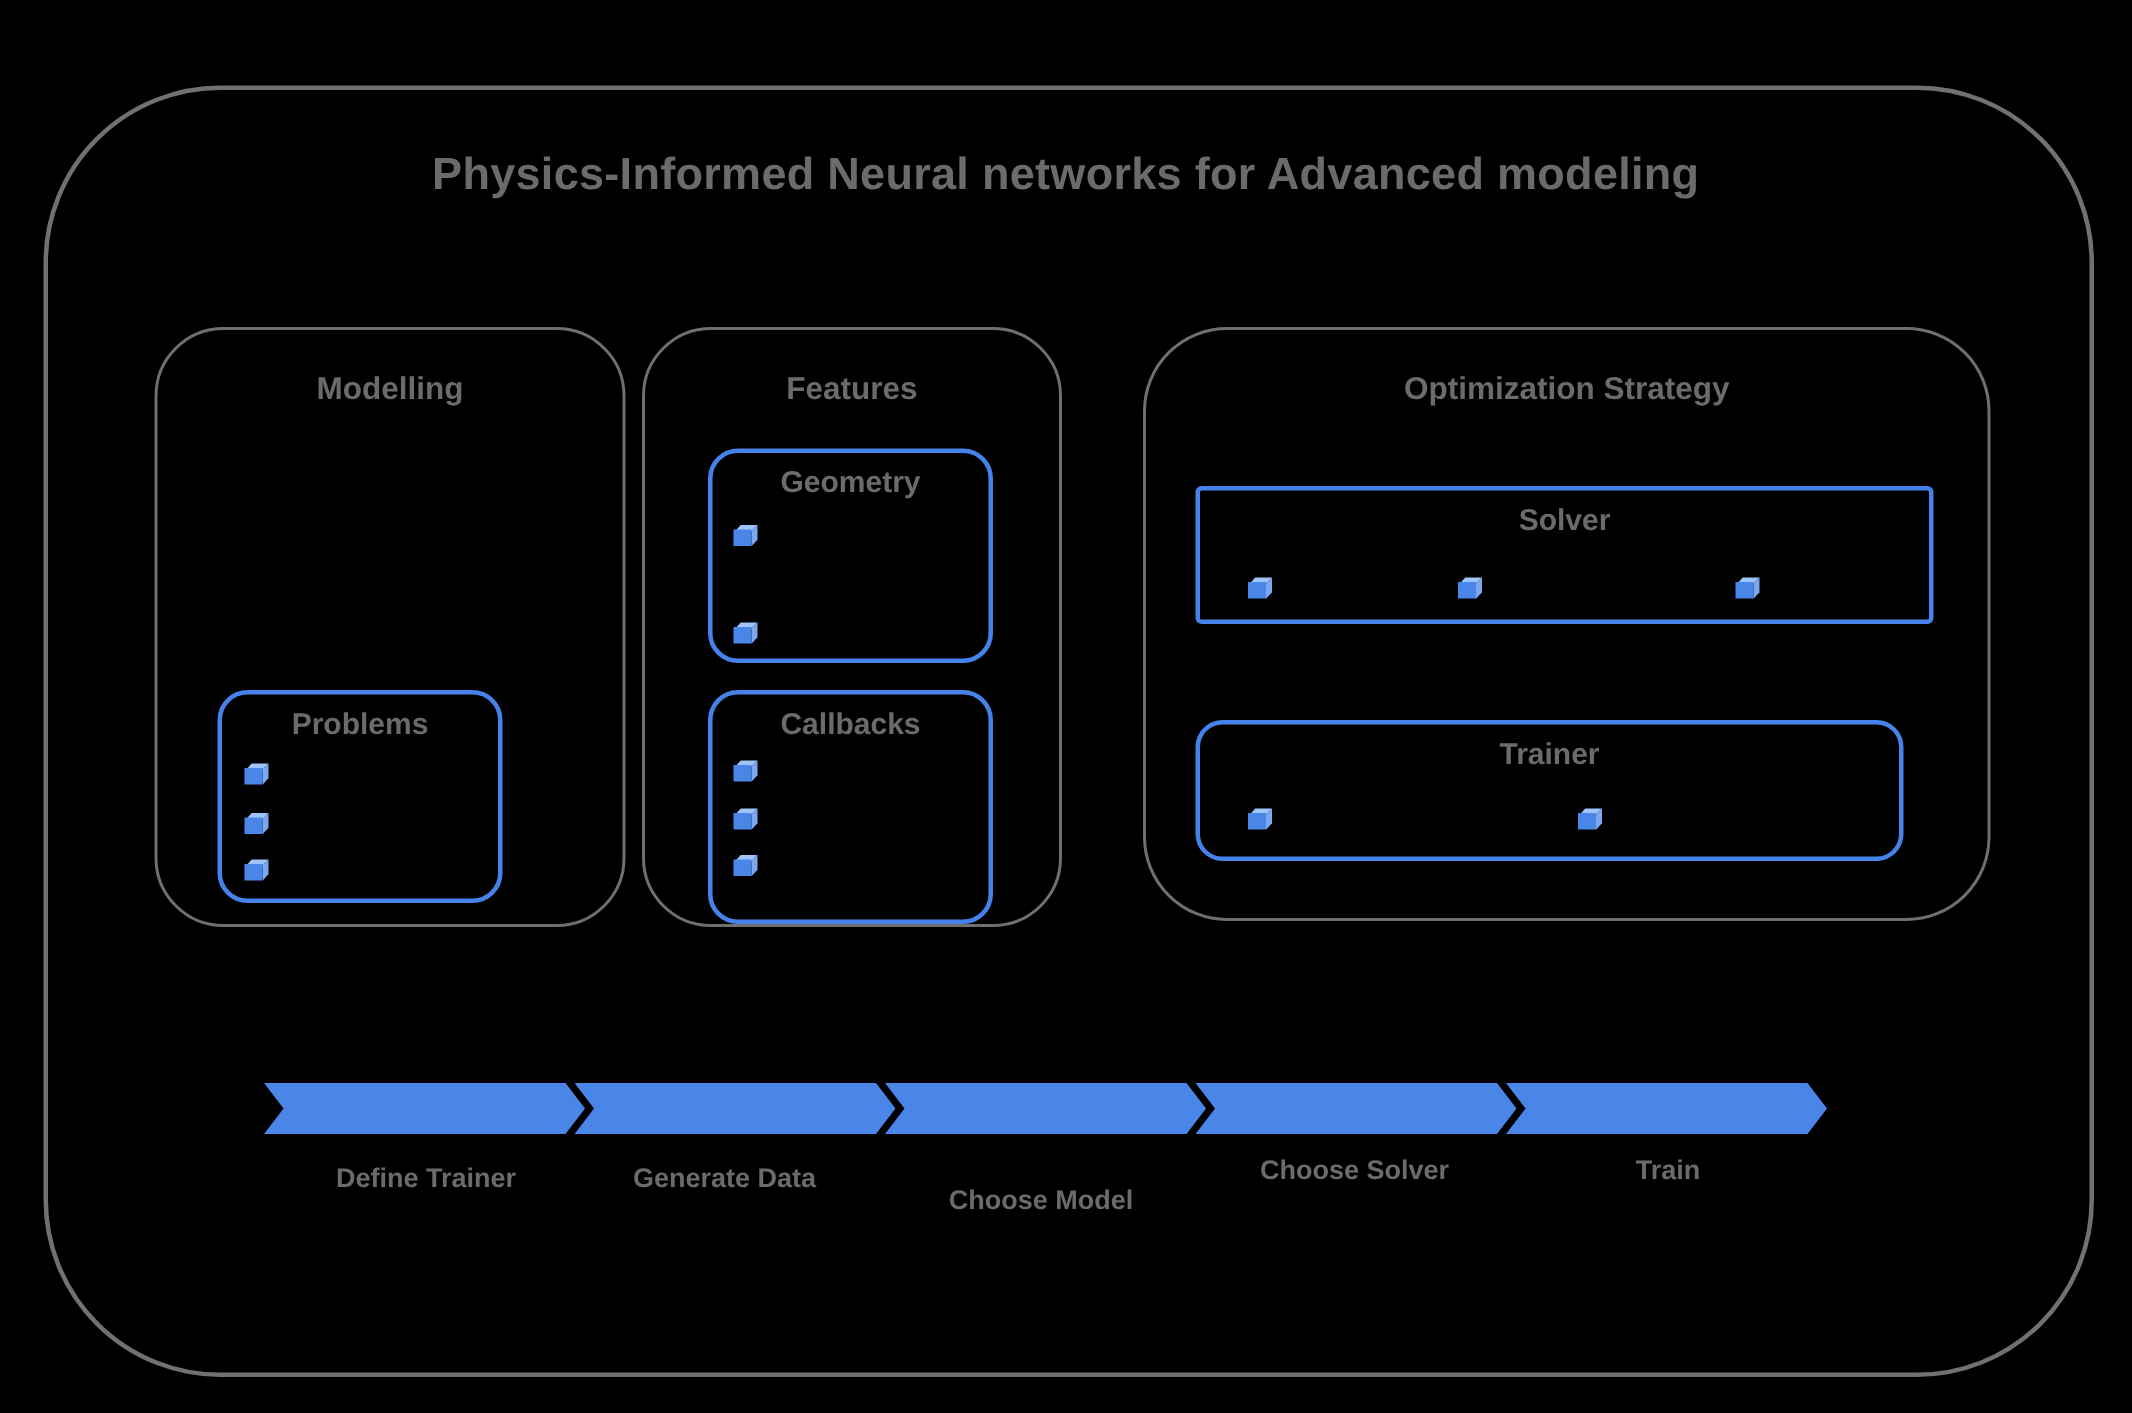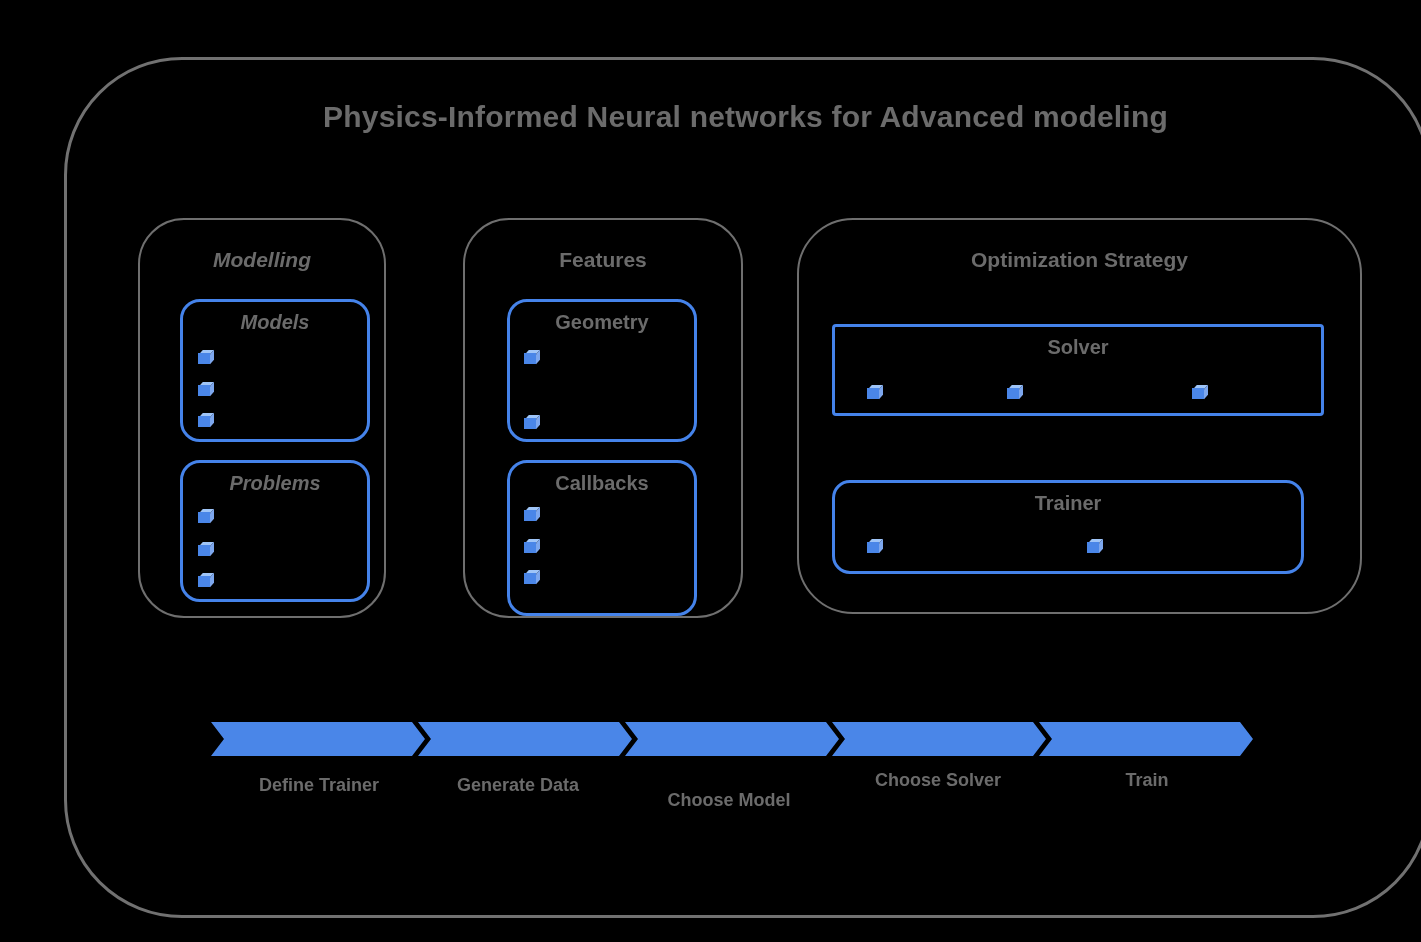--- a/index.html
+++ b/index.html
@@ -3,21 +3,21 @@
 <meta charset="utf-8">
 <style>
   html, body {
     margin: 0; padding: 0;
     width: 1421px; height: 942px;
     background: #000000;
     overflow: hidden;
     font-family: "Liberation Sans", sans-serif;
     position: relative;
   }
-  .stage { position: absolute; inset: 0; margin-left: 35px; }
+  .stage { position: absolute; inset: 0; }
 
   
   .frame {
     position: absolute;
     left: 29px; top: 57px;
     width: 1367px; height: 861px;
     border: 3px solid #717171;
     border-radius: 118px;
     box-sizing: border-box;
   }
@@ -31,21 +31,21 @@
     letter-spacing: 0.2px;
   }
 
   
   .group {
     position: absolute;
     border: 2px solid #6f6f6f;
     border-radius: 46px;
     box-sizing: border-box;
   }
-  .group-modelling { left: 103px; top: 218px; width: 248px; height: 400px; font-style: italic; }
+  .group-modelling { left: 103px; top: 218px; width: 314px; height: 400px; }
   .group-features  { left: 428px; top: 218px; width: 280px; height: 400px; padding-left: 37px; }
   .group-optim     { left: 762px; top: 218px; width: 565px; height: 396px; border-radius: 56px; }
   .group-title {
     position: absolute; left: 0; top: 28px; width: 100%;
     text-align: center;
     font-size: 21px; font-weight: bold;
     color: #6b6b6b;
   }
 
   
@@ -114,38 +114,20 @@
 
 <div class="stage">
 
   <div class="frame"></div>
 
   <div class="main-title">Physics-Informed Neural networks for Advanced modeling</div>
 
   <div class="group group-modelling">
     <div class="group-title">Modelling</div>
 
-    <div class="bluebox box-models">
-      <div class="bluebox-title">Models</div>
-      <div class="cube" style="left:15px; top:48px;">
-          <span class="c-top"></span>
-          <span class="c-side"></span>
-          <span class="c-front"></span>
-        </div>
-      <div class="cube" style="left:15px; top:80px;">
-          <span class="c-top"></span>
-          <span class="c-side"></span>
-          <span class="c-front"></span>
-        </div>
-      <div class="cube" style="left:15px; top:111px;">
-          <span class="c-top"></span>
-          <span class="c-side"></span>
-          <span class="c-front"></span>
-        </div>
-    </div>
 
     <div class="bluebox box-problems">
       <div class="bluebox-title">Problems</div>
       <div class="cube" style="left:15px; top:46px;">
           <span class="c-top"></span>
           <span class="c-side"></span>
           <span class="c-front"></span>
         </div>
       <div class="cube" style="left:15px; top:79px;">
           <span class="c-top"></span>

